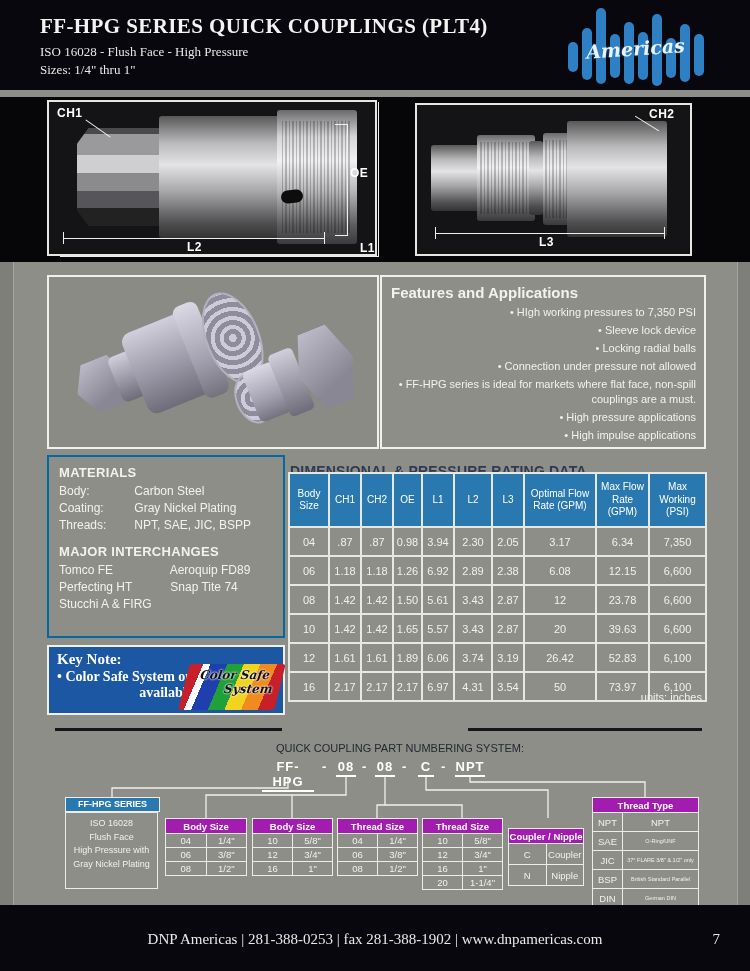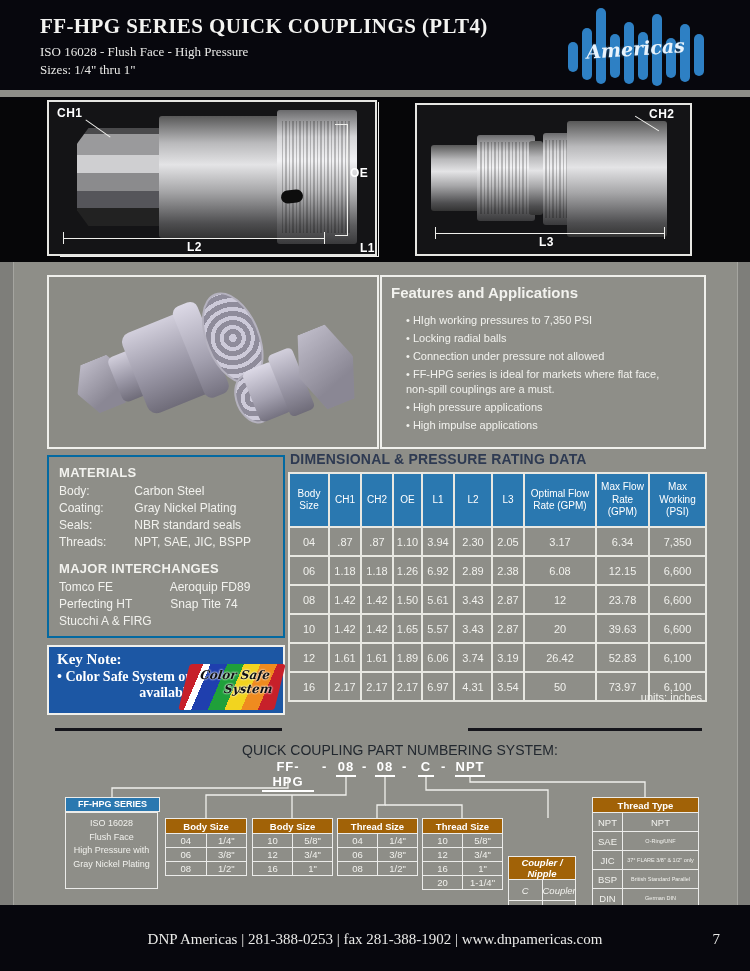--- a/index.html
+++ b/index.html
@@ -38,33 +38,33 @@
   .render-box{position:absolute;left:47px;top:275px;width:328px;height:170px;border:2px solid #f0f0ec;background:#8b8b85;}
   .rr{position:absolute;}
   .lav1{background:linear-gradient(180deg,#d2cfdc,#9a97a6 55%,#6f6c79);}
   .lav2{background:linear-gradient(180deg,#dcd9e6,#a3a0af 60%,#757280);}
   .hexr{background:linear-gradient(160deg,#c3c0cd,#8a8794 70%);clip-path:polygon(25% 0,75% 0,100% 50%,75% 100%,25% 100%,0 50%);}
   .facer{border-radius:50%;background:repeating-radial-gradient(circle at 50% 50%,#cdcad9 0 4px,#8f8c9b 4px 9px);border:2px solid #b5b2bf;}
 
   
   .feat-box{position:absolute;left:380px;top:275px;width:322px;height:170px;border:2px solid #f0f0ec;color:#f2f2ee;}
   .feat-title{margin:7px 0 4px 9px;font-weight:bold;font-size:15px;}
-  .feat-box ul{margin:12px;padding:0 8px 0 12px;list-style:none;}
+  .feat-box ul{margin:0;padding:0 8px 0 12px;list-style:none;text-align:right;}
   .feat-box li{font-size:11px;line-height:1.32;margin-bottom:3.5px;}
   .feat-box li:before{content:"• ";}
 
   .mat-box{position:absolute;left:47px;top:455px;width:238px;height:183px;border:2px solid #0369a1;color:#f2f2ee;padding:8px 0 0 10px;box-sizing:border-box;}
   .mat-title{font-weight:bold;font-size:13px;letter-spacing:.3px;margin-bottom:4px;}
   .mat-row{font-size:12px;margin-bottom:3px;}
   .mat-row .lbl{display:inline-block;width:72px;}
   .ic-grid{font-size:12px;margin-bottom:3px;}
   .ic-grid .c1{display:inline-block;width:108px;}
 
   
-  .dim-title{position:absolute;left:290px;top:451px;font-weight:bold;font-size:14px;color:#2e3a52;letter-spacing:.2px;}
+  .dim-title{position:absolute;left:290px;top:463px;font-weight:bold;font-size:14px;color:#2e3a52;letter-spacing:.2px;}
   table.dim{position:absolute;left:288px;top:472px;width:417px;border-collapse:collapse;table-layout:fixed;}
   table.dim th{background:#2a78b0;color:#fff;font-weight:normal;font-size:10px;line-height:1.25;
                border:2px solid #e8e8e2;padding:3px 1px;height:46px;}
   table.dim td{color:#f1f1ed;font-size:11px;text-align:center;border:2px solid #e8e8e2;height:25px;}
   .units{position:absolute;left:560px;top:691px;width:142px;text-align:right;font-size:11px;color:#f1f1ed;}
 
   
   .keynote{position:absolute;left:47px;top:645px;width:238px;height:70px;background:#1c57a4;border:2px solid #f0f0ec;box-sizing:border-box;color:#fff;font-family:"Liberation Serif",serif;}
   .kn-title{font-weight:bold;font-size:15px;margin:4px 0 0 8px;}
   .kn-line{font-weight:bold;font-size:14px;margin:1px 0 0 8px;}
@@ -72,28 +72,28 @@
   .cs-logo{position:absolute;right:3px;bottom:3px;width:96px;height:46px;transform:skewX(-14deg);border-radius:3px;overflow:hidden;
            background:linear-gradient(100deg,#c7202a 0 13%,#ffffff 13% 20%,#1f3fae 20% 36%,#1fa03a 36% 52%,#f2d41f 52% 68%,#ef8b1f 68% 84%,#c7202a 84% 100%);}
   .cs-text{position:absolute;left:14px;top:4px;transform:skewX(6deg);color:#101010;
            font-family:"DejaVu Serif",serif;font-style:italic;font-weight:bold;font-size:12px;line-height:1.2;
            text-shadow:0 0 2px #fff,0 0 2px #fff;}
   .cs-text .l2{margin-left:26px;}
 
   
   .ord-title{position:absolute;left:288px;top:721px;width:178px;text-align:center;font-weight:bold;font-size:14px;color:#1b222f;letter-spacing:.3px;}
   .ord-line{position:absolute;top:728px;height:3px;background:#15151b;}
-  .ord-sub{position:absolute;left:230px;top:742px;width:340px;text-align:center;font-size:14px;color:#22282f;}
+  .ord-sub{position:absolute;left:230px;top:742px;width:340px;text-align:center;font-size:11px;color:#22282f;}
   .seg{position:absolute;top:759px;color:#fff;font-weight:bold;font-size:13px;letter-spacing:1px;
        border-bottom:2px solid #fff;padding-bottom:1px;text-align:center;}
   .segdash{position:absolute;top:759px;color:#fff;font-weight:bold;font-size:13px;}
 
   
   table.mini{position:absolute;border-collapse:collapse;table-layout:fixed;}
-  table.mini th{background:#a16207;color:#fff;font-size:9.5px;font-weight:bold;border:1px solid #ececea;height:14px;padding:0;}
+  table.mini th{background:#a21caf;color:#fff;font-size:9.5px;font-weight:bold;border:1px solid #ececea;height:14px;padding:0;}
   table.mini td{color:#f1f1ed;font-size:9.5px;text-align:center;border:1px solid #ececea;height:13px;padding:0;}
   table.cn td{height:20px;}
   table.tt td{height:18px;}
   table.tt td:last-child{font-size:5.5px;}
   table.tt tr:first-child td:last-child{font-size:9.5px;}
   .series-hdr{position:absolute;left:65px;top:797px;width:93px;height:13px;background:#2a78b0;border:1px solid #ececea;
               color:#fff;font-size:9px;font-weight:bold;text-align:center;line-height:13px;}
   .series-body{position:absolute;left:65px;top:812px;width:93px;height:77px;border:1px solid #ececea;color:#f1f1ed;
                font-size:9px;text-align:center;line-height:1.5;padding-top:4px;box-sizing:border-box;}
 
@@ -185,39 +185,37 @@
       <div class="rr lav2" style="left:16px;top:14px;width:34px;height:54px;border-radius:6px;"></div>
       <div class="rr lav1" style="left:46px;top:8px;width:26px;height:66px;border-radius:5px;"></div>
       <div class="rr hexr" style="left:68px;top:0px;width:58px;height:80px;"></div>
     </div>
   </div>
 
   <div class="feat-box">
     <div class="feat-title">Features and Applications</div>
     <ul>
       <li>HIgh working pressures to 7,350 PSI</li>
+      <li>Sleeve lock device</li>
       <li>Locking radial balls</li>
       <li>Connection under pressure not allowed</li>
       <li>FF-HPG series is ideal for markets where flat face, non-spill couplings are a must.</li>
       <li>High pressure applications</li>
       <li>High impulse applications</li>
     </ul>
   </div>
 
   <div class="mat-box">
     <div class="mat-title">MATERIALS</div>
     <div class="mat-row">
       <span class="lbl">Body:</span>
       <span>Carbon Steel</span></div>
     <div class="mat-row">
       <span class="lbl">Coating:</span>
       <span>Gray Nickel Plating</span></div>
-    <div class="mat-row">
-      <span class="lbl">Seals:</span>
-      <span>NBR standard seals</span></div>
     <div class="mat-row">
       <span class="lbl">Threads:</span>
       <span>NPT, SAE, JIC, BSPP</span></div>
     <div class="mat-title" style="margin-top:12px;">MAJOR INTERCHANGES</div>
     <div class="ic-grid">
       <span class="c1">Tomco FE</span>
       <span>Aeroquip FD89</span></div>
     <div class="ic-grid">
       <span class="c1">Perfecting HT</span>
       <span>Snap Tite 74</span></div>
@@ -250,21 +248,21 @@
         <th>Optimal Flow Rate (GPM)</th>
         <th>Max Flow Rate (GPM)</th>
         <th>Max Working (PSI)</th>
       </tr>
     </thead>
     <tbody>
         <tr>
           <td>04</td>
           <td>.87</td>
           <td>.87</td>
-          <td>1.10</td>
+          <td>0.98</td>
           <td>3.94</td>
           <td>2.30</td>
           <td>2.05</td>
           <td>3.17</td>
           <td>6.34</td>
           <td>7,350</td>
         </tr>
         <tr>
           <td>06</td>
           <td>1.18</td>
@@ -456,21 +454,21 @@
         <tr>
           <td>16</td>
           <td>1"</td>
         </tr>
         <tr>
           <td>20</td>
           <td>1-1/4"</td>
         </tr>
       </tbody>
   </table>
-  <table class="mini cn" style="left:508px;top:856px;width:68px;font-style:italic;">
+  <table class="mini cn" style="left:508px;top:828px;width:76px;">
     <thead>
         <tr>
           <th colspan="2">Coupler / Nipple</th>
         </tr>
       </thead>
     <tbody>
         <tr>
           <td>C</td>
           <td>Coupler</td>
         </tr>

